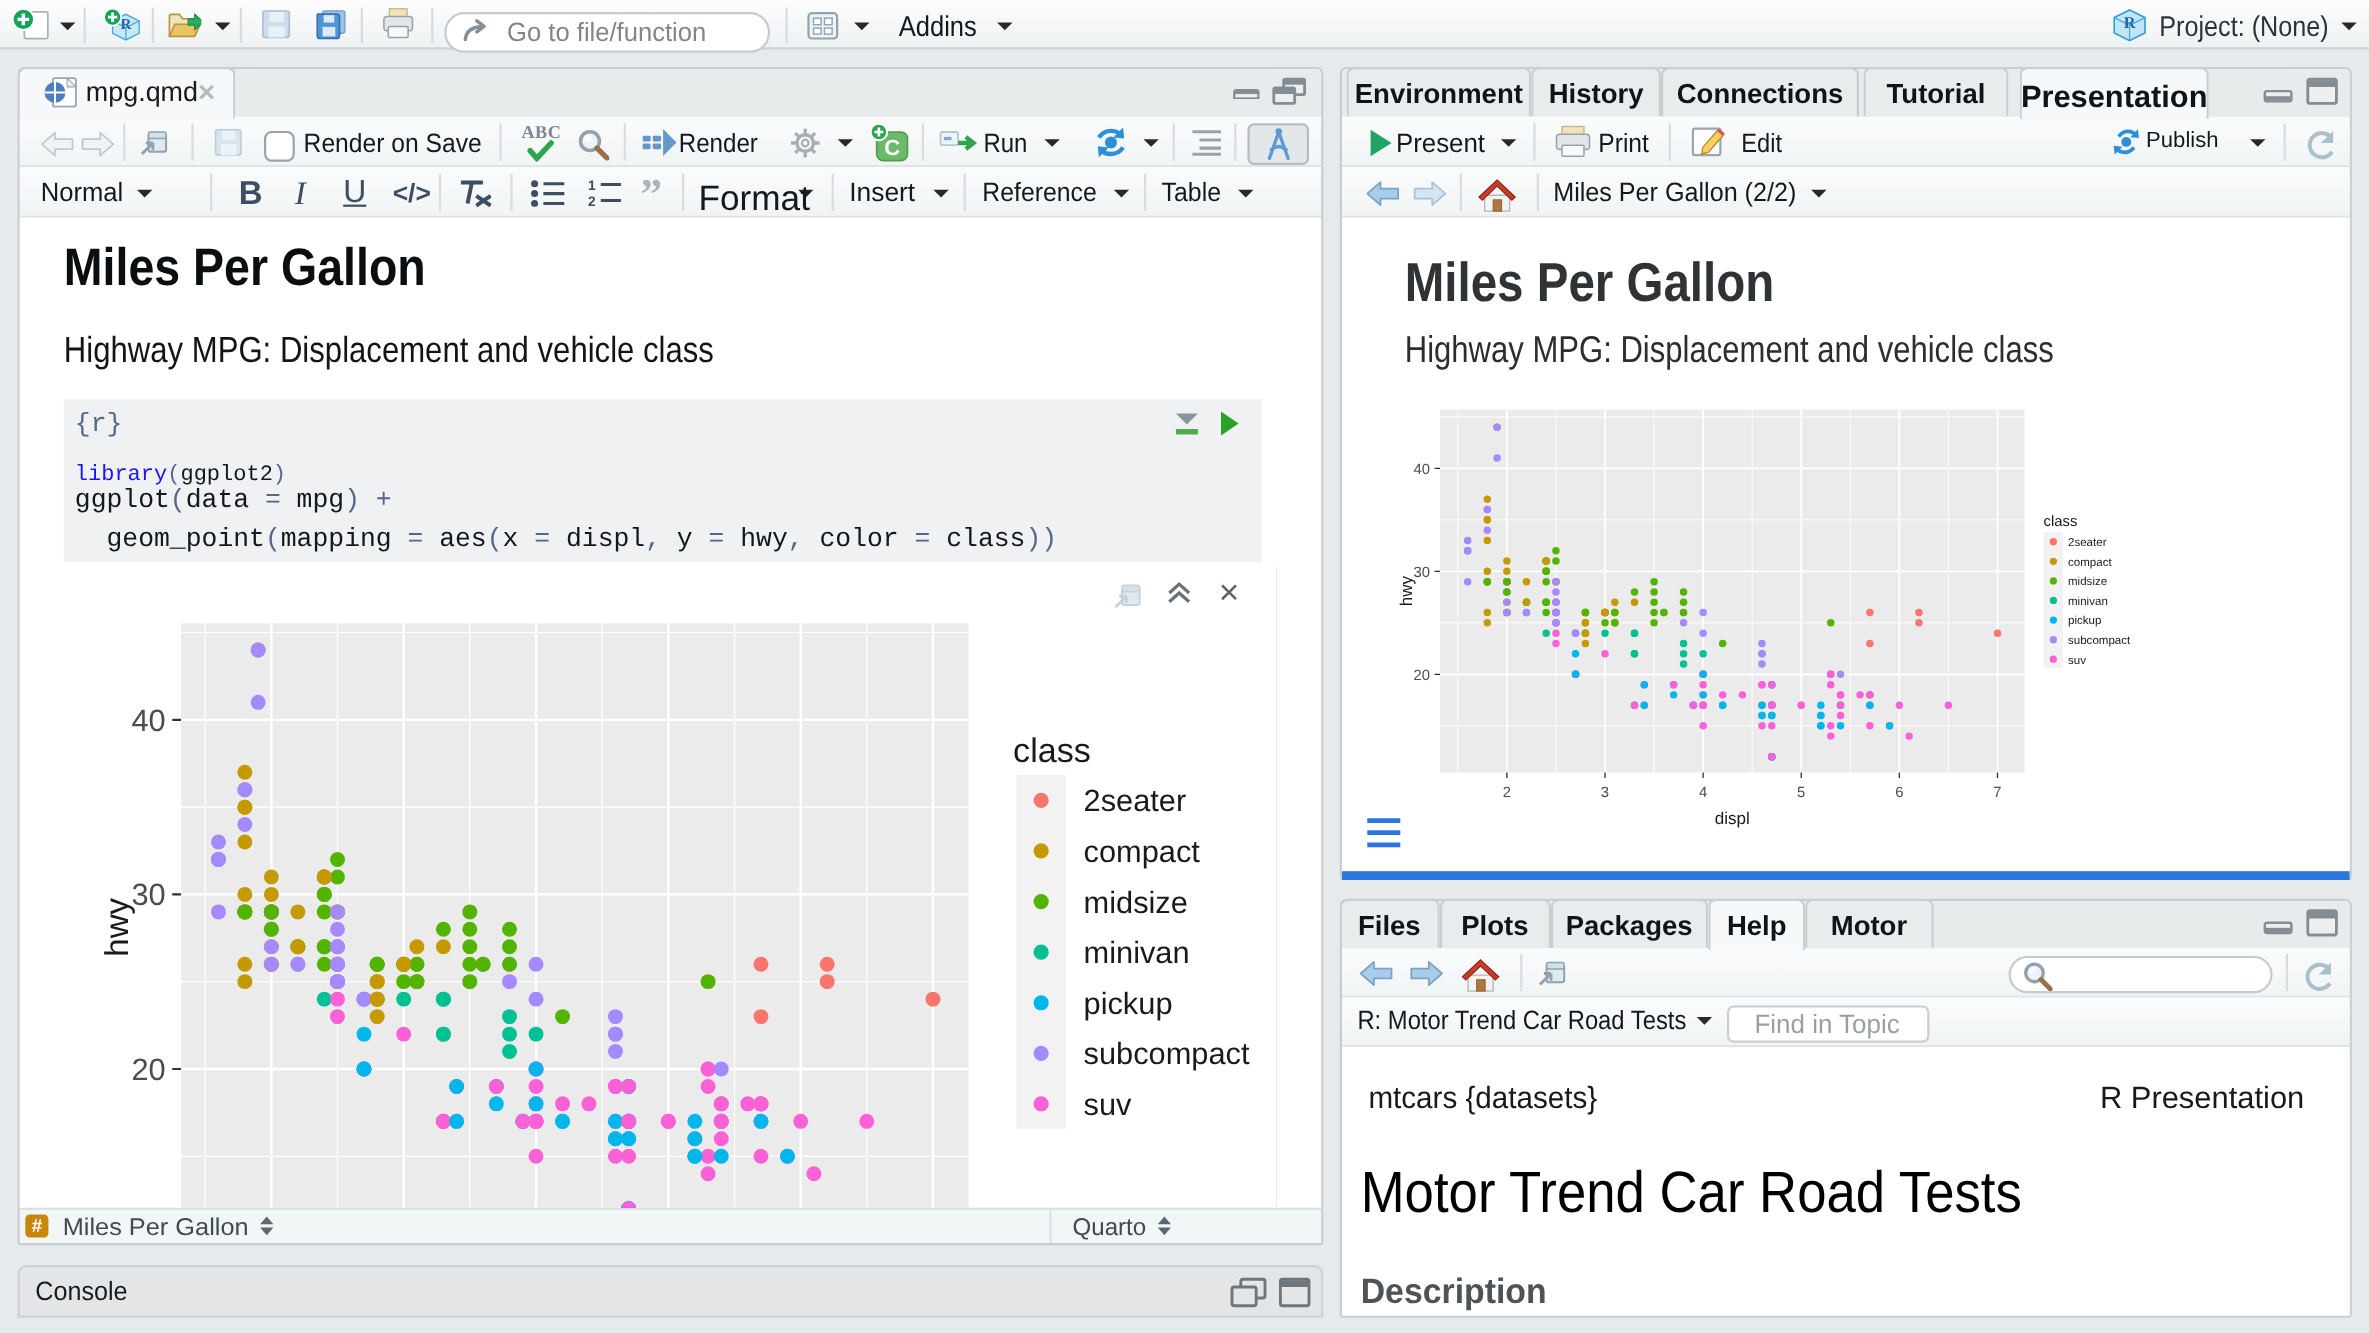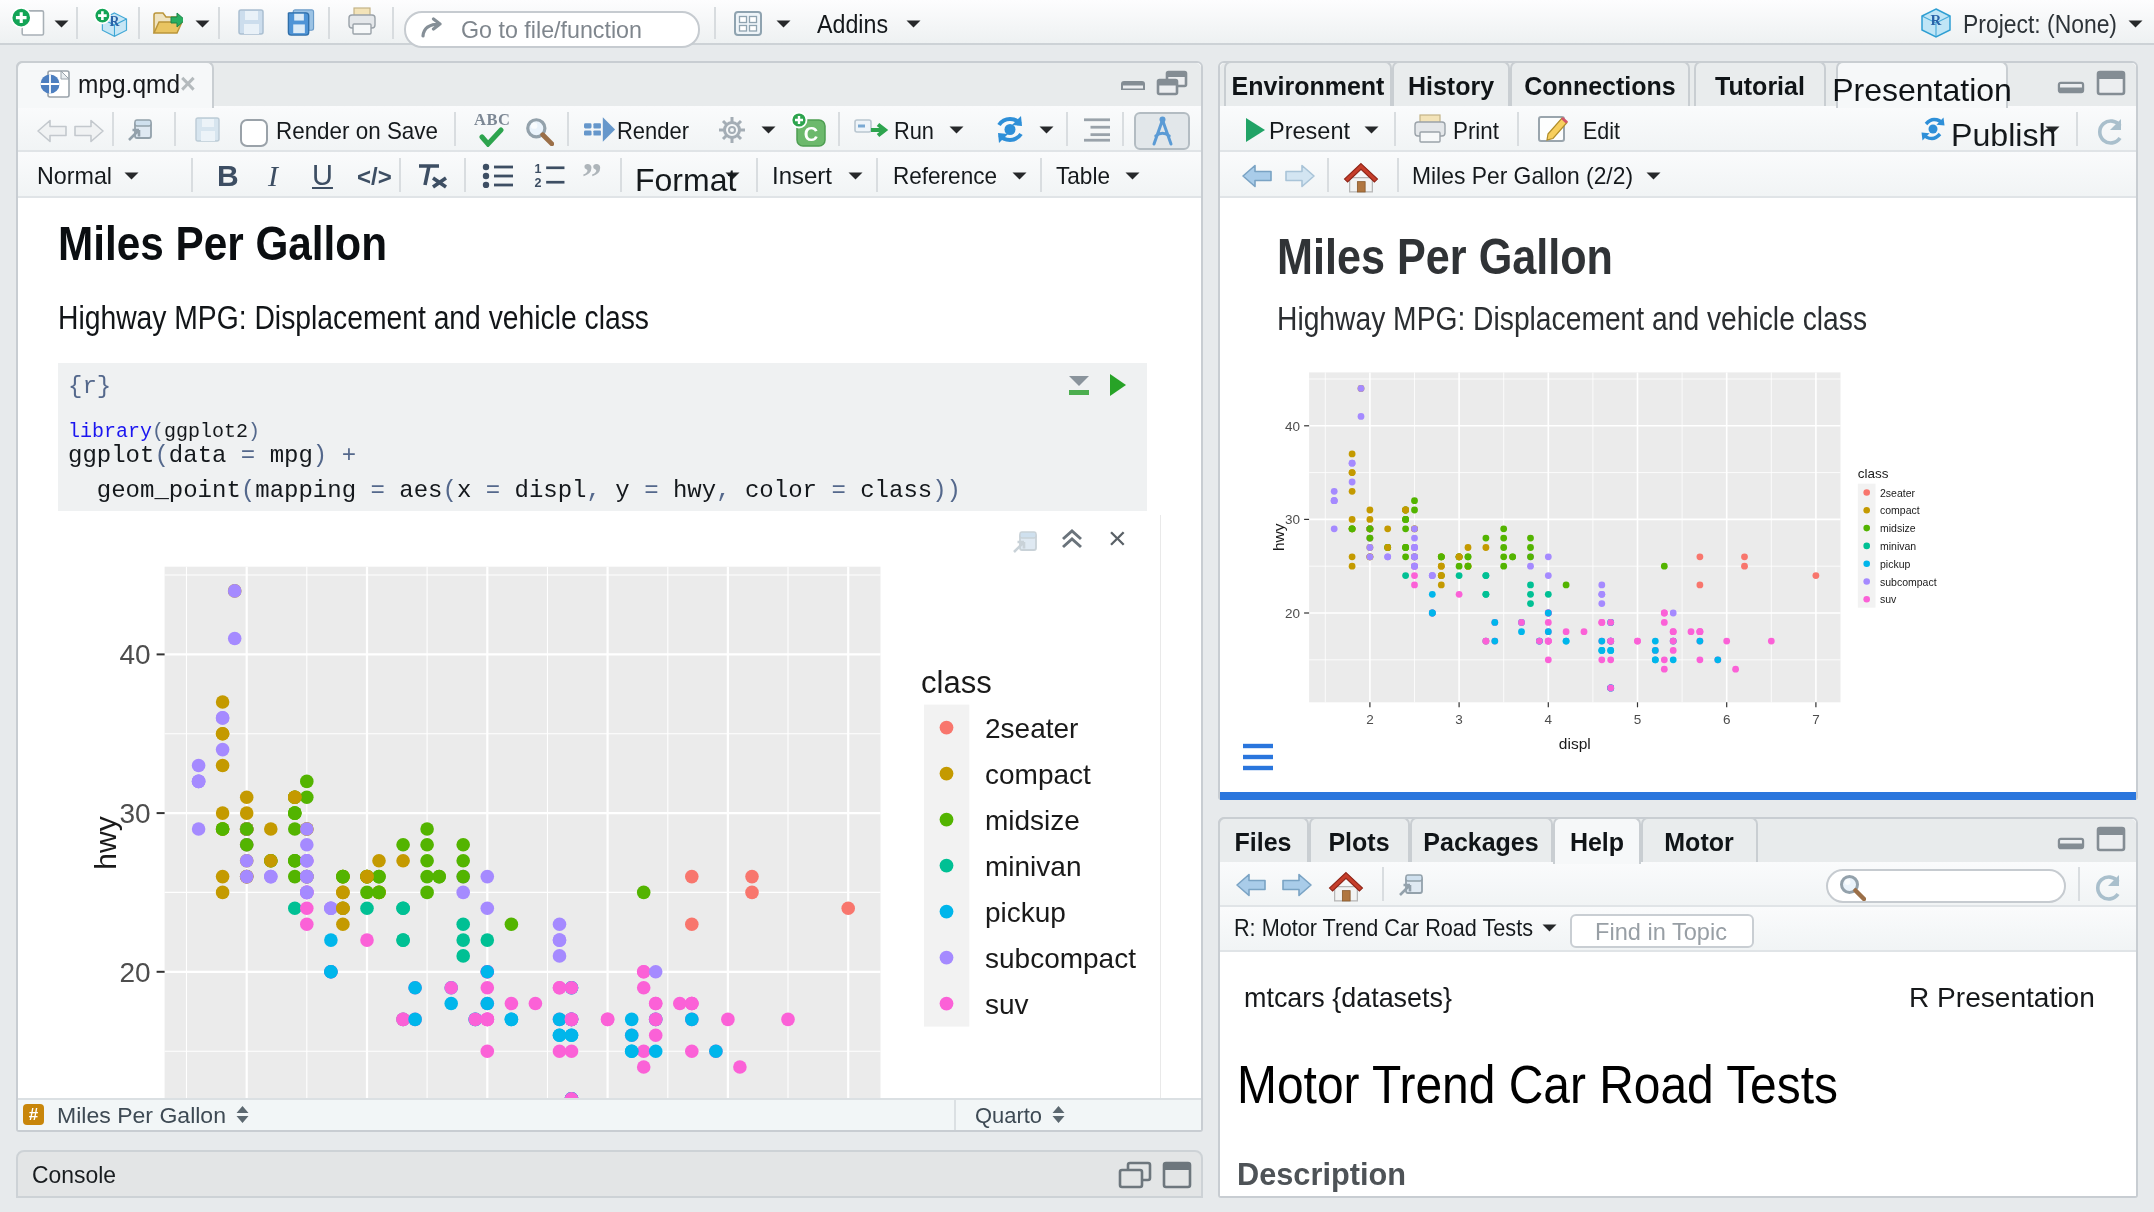--- a/index.html
+++ b/index.html
@@ -598,21 +598,21 @@
 <div class="tabstrip" style="left:1220px;top:63px;width:916px"></div>
 <div class="tab" style="left:1224px;top:61px;width:168px"></div>
 <div id="tbenv" class="gtext" style="left:1308px;top:72px;font-size:25px;font-weight:700;color:#101417;transform:scaleX(0.9882);transform-origin:0 50%;transform:translateX(-50%);">Environment</div>
 <div class="tab" style="left:1392px;top:61px;width:118px"></div>
 <div id="tbhist" class="gtext" style="left:1451px;top:72px;font-size:25px;font-weight:700;color:#101417;transform:scaleX(1.1725);transform-origin:0 50%;transform:translateX(-50%);">History</div>
 <div class="tab" style="left:1510px;top:61px;width:180px"></div>
 <div id="tbconn" class="gtext" style="left:1600px;top:72px;font-size:25px;font-weight:700;color:#101417;transform:scaleX(1.0898);transform-origin:0 50%;transform:translateX(-50%);">Connections</div>
 <div class="tab" style="left:1694px;top:61px;width:132px"></div>
 <div id="tbtut" class="gtext" style="left:1760px;top:72px;font-size:25px;font-weight:700;color:#101417;transform:scaleX(1.2248);transform-origin:0 50%;transform:translateX(-50%);">Tutorial</div>
 <div class="tab sel" style="left:1836px;top:61px;width:172px"></div>
-<div id="tbpres" class="gtext" style="left:1922px;top:72px;font-size:32px;font-weight:400;color:#101417;transform:scaleX(1.0103);transform-origin:0 50%;transform:translateX(-50%);">Presentation</div>
+<div id="tbpres" class="gtext" style="left:1922px;top:72px;font-size:28px;font-weight:700;color:#101417;transform:scaleX(1.0103);transform-origin:0 50%;transform:translateX(-50%);">Presentation</div>
 <svg style="position:absolute;left:2056px;top:81px" width="30" height="13" viewBox="0 0 30 14">
     <rect x="2" y="2" width="26" height="10" rx="2" fill="#eceef0" stroke="#848d94" stroke-width="2.4"></rect>
     <rect x="3" y="7" width="24" height="4" fill="#848d94"></rect>
   </svg>
 <svg style="position:absolute;left:2096px;top:70px" width="30" height="26" viewBox="0 0 30 26">
     <rect x="2" y="2" width="26" height="22" rx="2" fill="#eceef0" stroke="#848d94" stroke-width="2.6"></rect>
     <path d="M2 3 h26 v6 h-26 z" fill="#848d94"></path>
   </svg>
 <div class="toolbar" style="left:1220px;top:106px;width:916px;height:46px"></div>
 <svg style="position:absolute;left:1243px;top:116px" width="24" height="28" viewBox="0 0 24 28">
@@ -636,21 +636,21 @@
     <path d="M25 4 L30 8.5" stroke="#d2556a" stroke-width="3"></path>
   </svg>
 <div id="edit" class="gtext" style="left:1583px;top:117px;font-size:24px;color:#15191c;transform:scaleX(0.8946);transform-origin:0 50%;">Edit</div>
 <svg style="position:absolute;left:1918px;top:116px" width="30" height="26" viewBox="0 0 30 26">
     <path d="M8 8 Q12 3.5 16 3.5 Q22 3.5 24.5 8" fill="none" stroke="#2e8fd8" stroke-width="3.4"></path>
     <path d="M25.5 1.5 l1 8 l-8 -0.8 z" fill="#2e8fd8"></path>
     <path d="M22 18 Q18 22.5 14 22.5 Q8 22.5 5.5 18" fill="none" stroke="#2e8fd8" stroke-width="3.4"></path>
     <path d="M4.5 24.5 l-1 -8 l8 0.8 z" fill="#2e8fd8"></path>
     <circle cx="15" cy="13" r="4.5" fill="#2e8fd8"></circle>
   </svg>
-<div id="publish" class="gtext" style="left:1951px;top:117px;font-size:32px;color:#15191c;transform:scaleX(1.0036);transform-origin:0 50%;">Publish</div>
+<div id="publish" class="gtext" style="left:1951px;top:117px;font-size:20px;color:#15191c;transform:scaleX(1.0036);transform-origin:0 50%;">Publish</div>
 <svg style="position:absolute;left:2044px;top:124px" width="17" height="11" viewBox="0 0 17 11">
     <path d="M1.5 2.5 L15.5 2.5 L8.5 9.5 Z" fill="#26282a"></path>
   </svg>
 <div style="position:absolute;left:2076px;top:112px;width:2px;height:34px;background:#d9dde0"></div>
 <svg style="position:absolute;left:2094px;top:116px" width="32" height="32" viewBox="0 0 32 30">
     <path d="M26 9 A 11 11 0 1 0 26 21" fill="none" stroke="#a9bfcc" stroke-width="3.6"></path>
     <path d="M27 2 V 13 H 16 Z" fill="#a9bfcc"></path>
   </svg>
 <div class="toolbar" style="left:1220px;top:152px;width:916px;height:46px"></div>
 <svg style="position:absolute;left:1240px;top:163px" width="34" height="26" viewBox="0 0 34 25">

